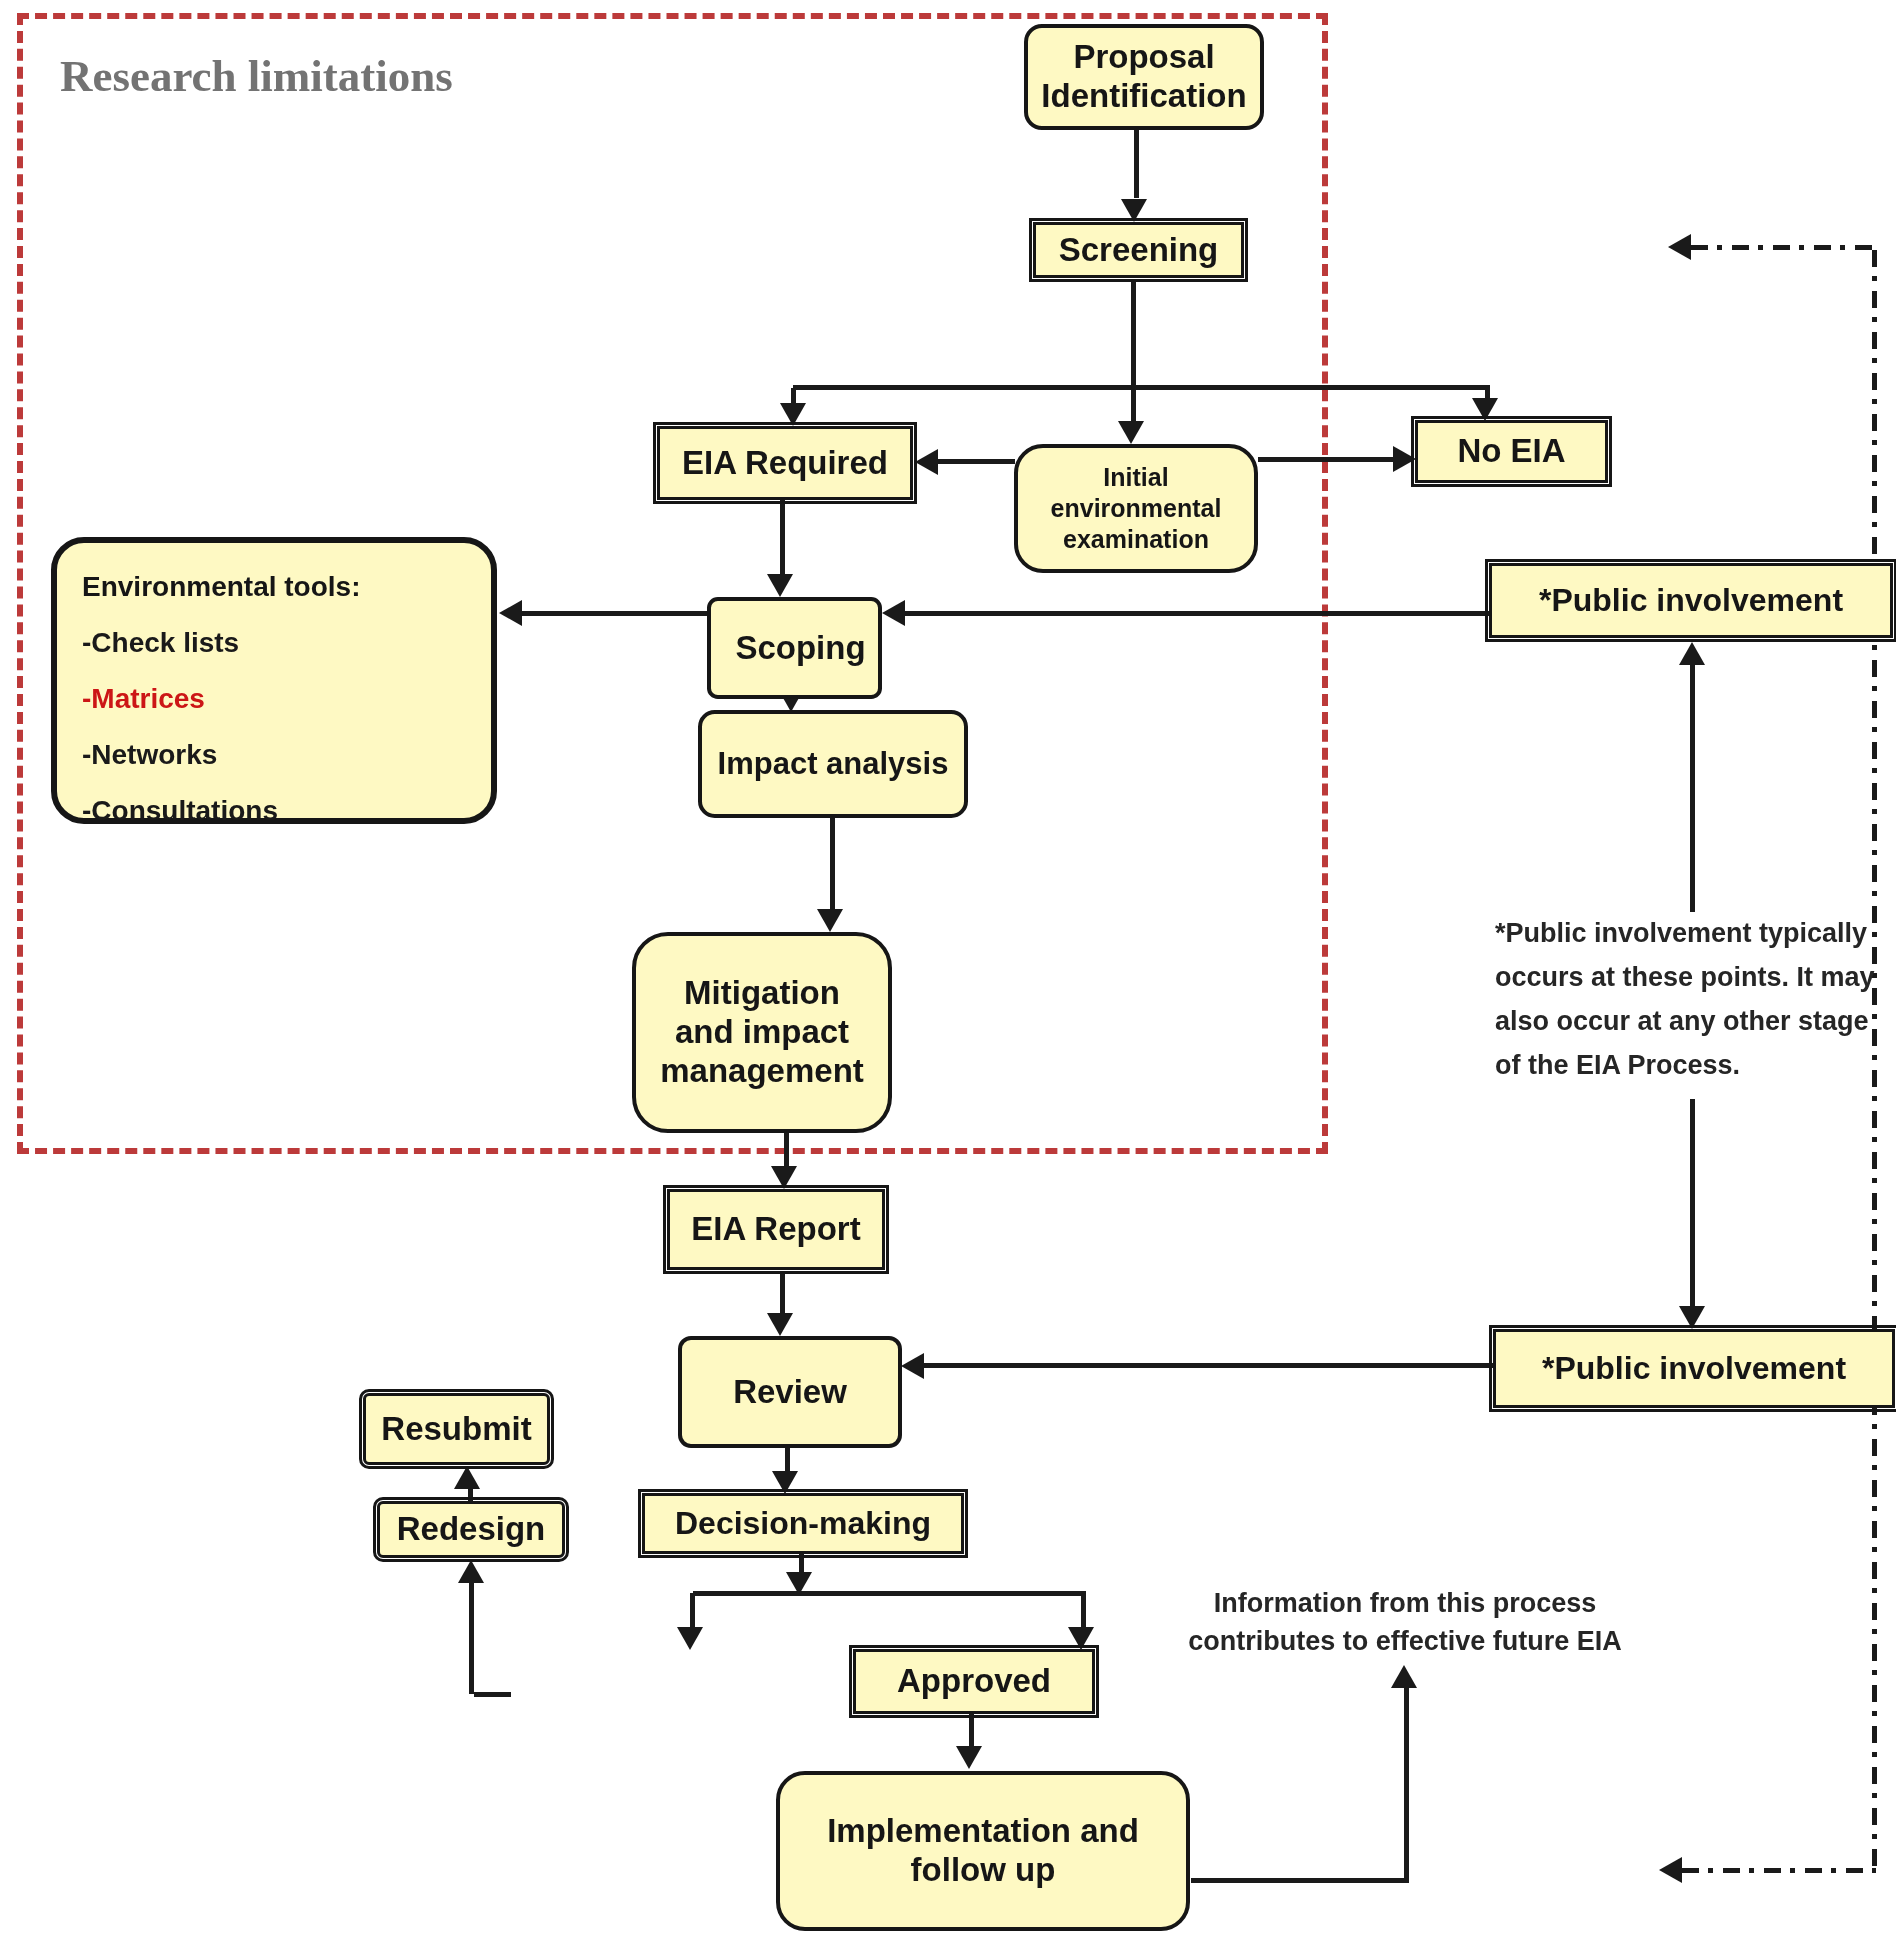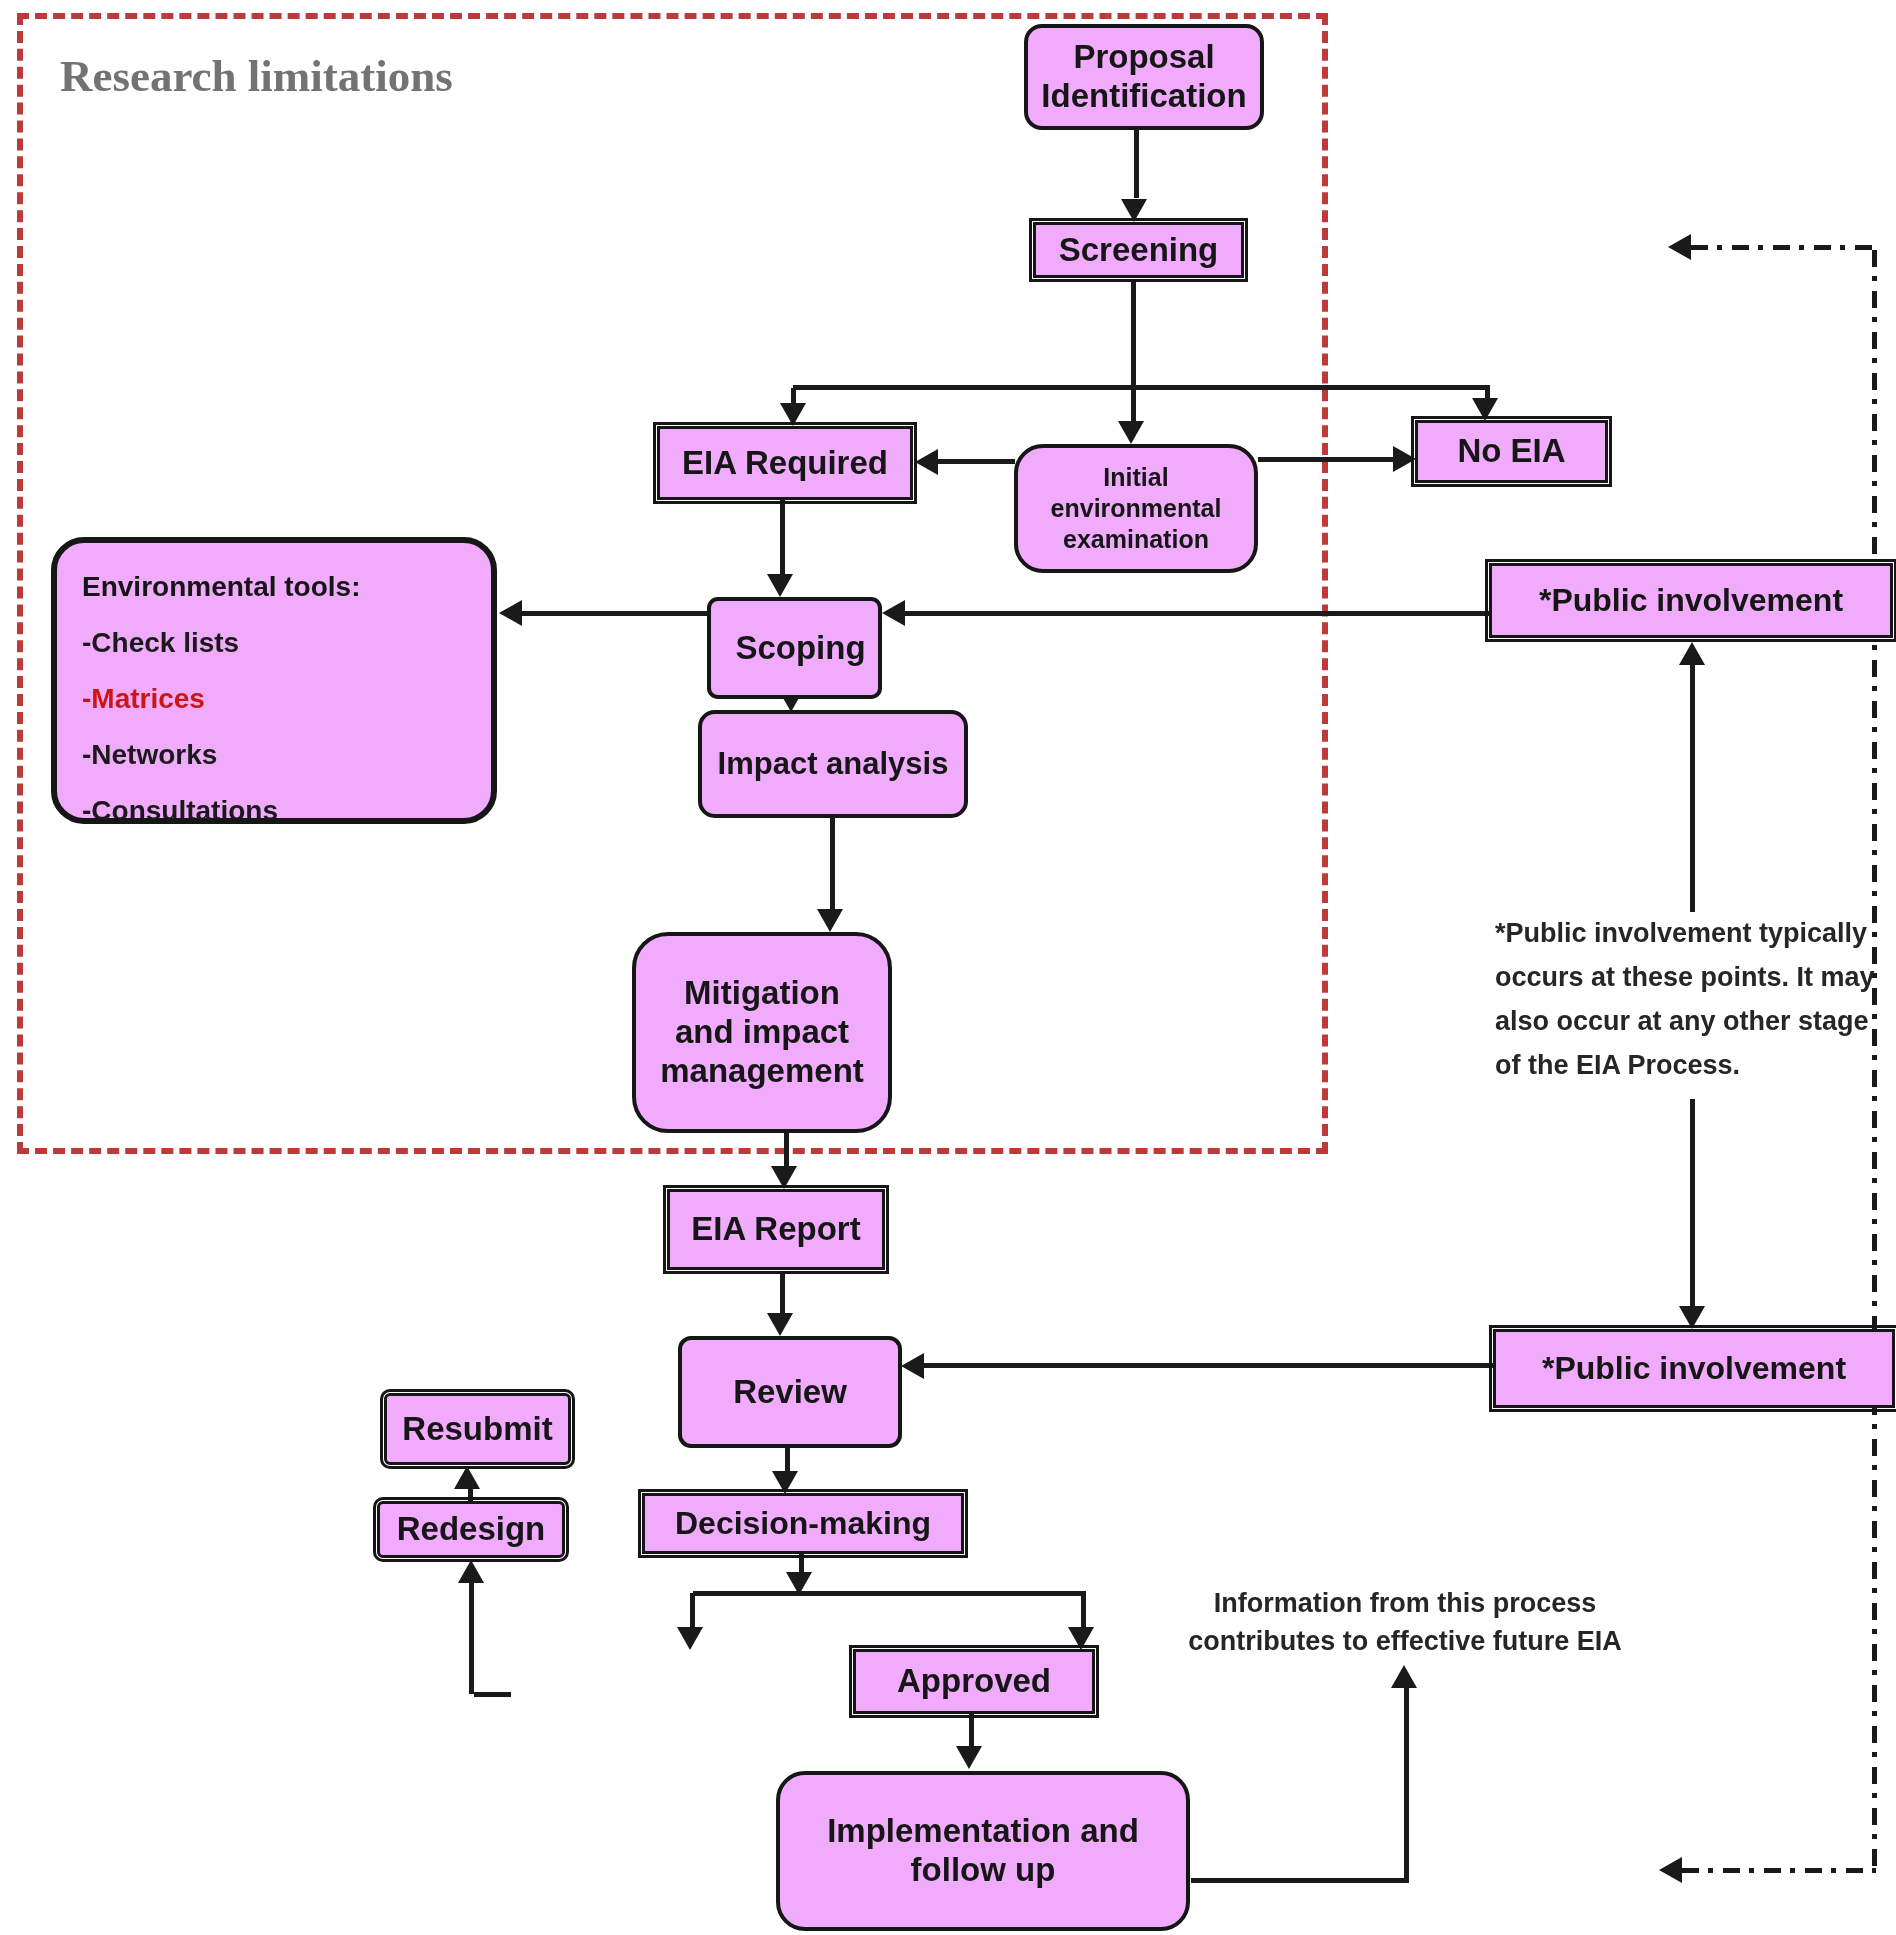--- a/index.html
+++ b/index.html
@@ -11,21 +11,21 @@
   .frame{
     position:absolute;left:16.7px;top:13px;width:1311px;height:1141px;
     border:6px dashed #bc3a3a;box-sizing:border-box;
   }
   .diagram-title{
     position:absolute;left:60px;top:50px;
     font-family:"Liberation Serif", serif;font-weight:bold;font-size:45px;color:#737373;
   }
   
   .box{
-    position:absolute;background:#f0abfc;border:4.8px solid #161616;box-sizing:border-box;
+    position:absolute;background:#fef9c3;border:4.8px solid #161616;box-sizing:border-box;
     display:flex;flex-direction:column;align-items:center;justify-content:center;
     text-align:center;font-weight:bold;font-size:33px;line-height:1.18;color:#161616;
   }
   .dbl{border:3px solid #161616;outline:3px solid #161616;outline-offset:1.8px;}
   .r10{border-radius:6px;}.r18{border-radius:10.8px;}.r22{border-radius:13px;}
   .r28{border-radius:16.7px;}.r30{border-radius:18px;}.r48{border-radius:29px;}
   .r55{border-radius:33px;}.r60{border-radius:36px;}
   .tools{
     align-items:flex-start;text-align:left;justify-content:flex-start;
     border-width:6.6px;padding:15.5px 6px 6px 25px;font-size:28px;line-height:56px;
@@ -202,21 +202,21 @@
   </div>
 
   <div class="box dbl" style="left:1489px;top:563px;width:404px;height:75px;font-size:32px;">
     <div>*Public involvement</div>
   </div>
 
   <div class="box dbl" style="left:1493px;top:1329px;width:402px;height:79px;font-size:32px;">
     <div>*Public involvement</div>
   </div>
 
-  <div class="box dbl r10" style="left:384px;top:1393px;width:187px;height:72px;">
+  <div class="box dbl r10" style="left:363px;top:1393px;width:187px;height:72px;">
     <div>Resubmit</div>
   </div>
 
   <div class="box dbl r10" style="left:377px;top:1501px;width:188px;height:57px;">
     <div>Redesign</div>
   </div>
 
   <div class="box dbl" style="left:642px;top:1493px;width:322px;height:61px;font-size:32px;">
     <div>Decision-making</div>
   </div>

